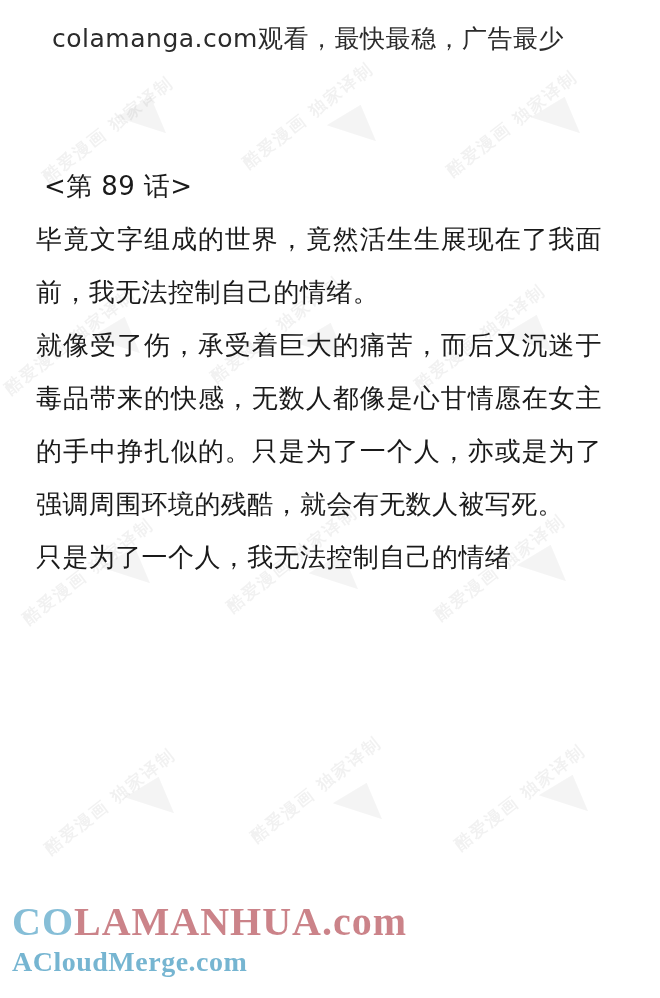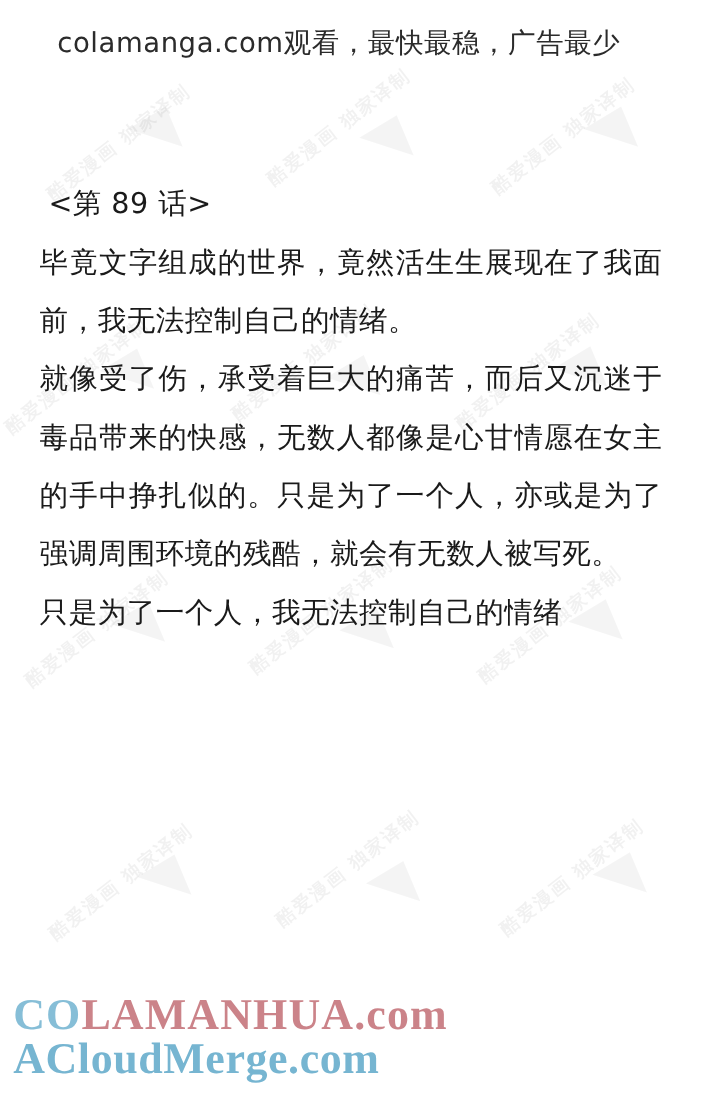--- a/index.html
+++ b/index.html
@@ -95,21 +95,21 @@
     color: rgba(160, 30, 40, 0.55);
     letter-spacing: 1px;
     line-height: 44px;
   }
   .site-wm .line1 .co {
     color: rgba(60, 150, 190, 0.62);
     text-align: right;
   }
   .site-wm .line2 {
     font-family: "Liberation Serif", serif;
-    font-size: 40px;
+    font-size: 28px;
     font-weight: bold;
     color: rgba(60, 150, 190, 0.70);
     letter-spacing: 0.5px;
     line-height: 36px;
   }
 </style>
 </head>
 <body>
 
 <div id="page">

